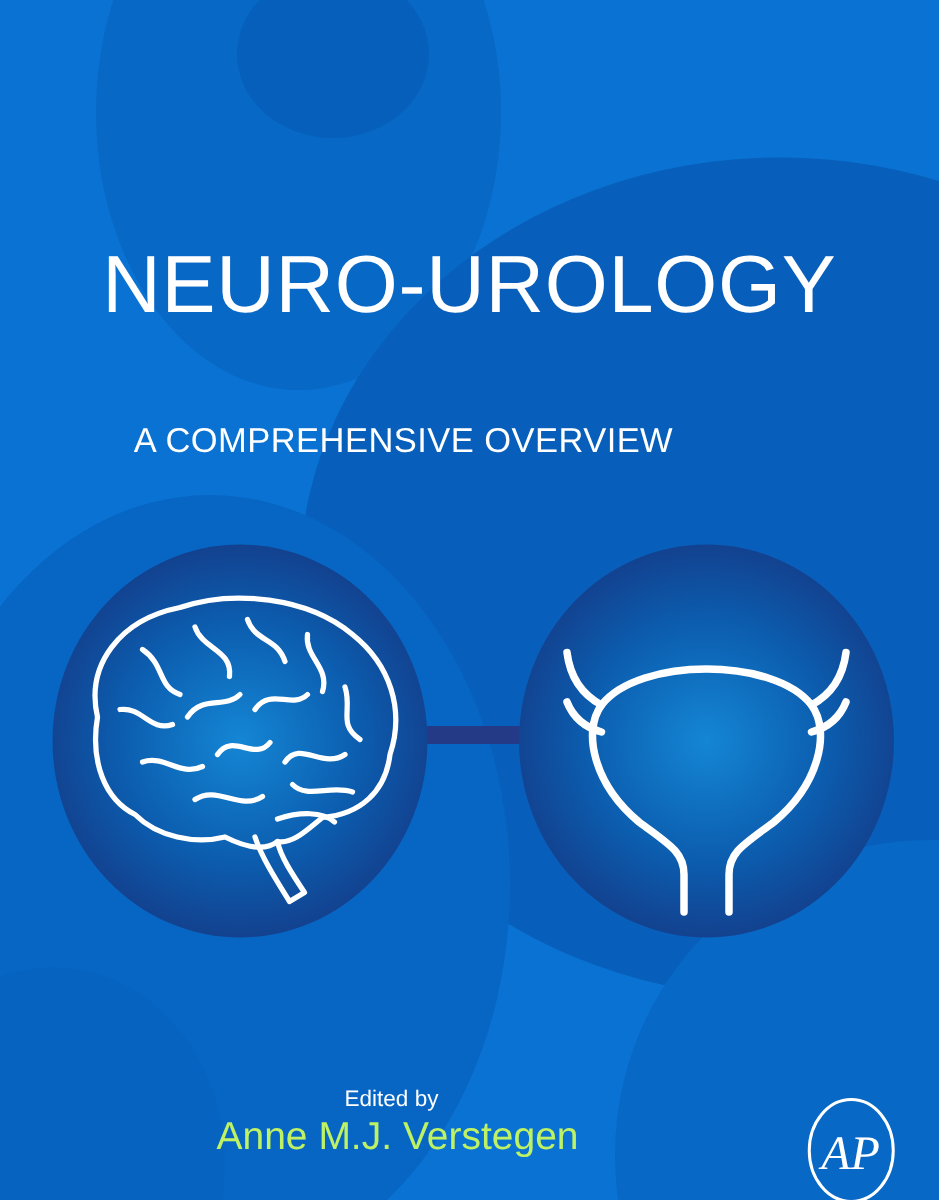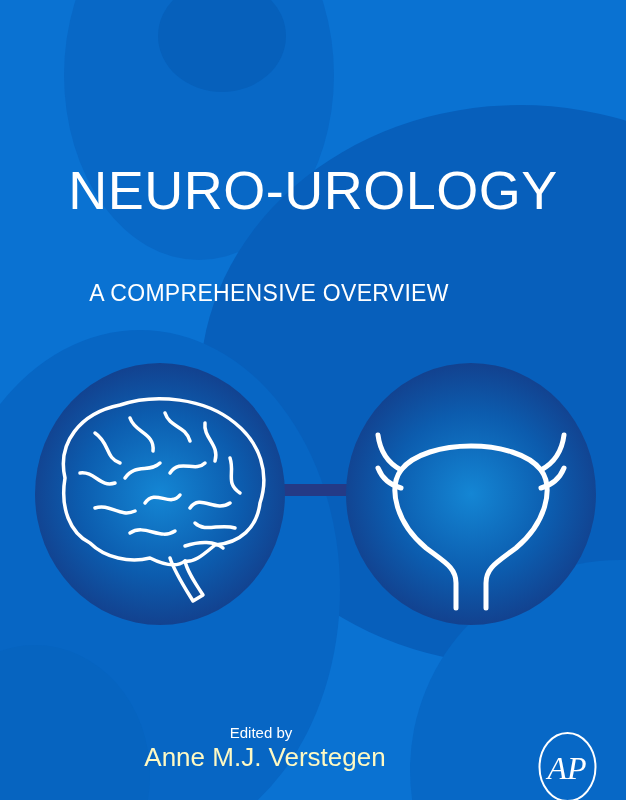--- a/index.html
+++ b/index.html
@@ -16,21 +16,21 @@
   .t1 { top:116px;margin-top:43px; }
   .t2 { top:182px; }
   .subtitle { position:absolute; top:280px; left:0; width:538px; text-align:center; color:#fff; font-size:23px; letter-spacing:0.3px; }
   .circle { position:absolute; width:250px; height:250px; border-radius:50%;
     background: radial-gradient(circle at 50% 50%, #1486d4 0%, #0c5cae 45%, #133f8c 75%, #26276a 100%); }
   .c-left { left:35px; top:363px; width:250px; height:262px; }
   .c-right { left:346px; top:363px; width:250px; height:262px; }
   .connector { position:absolute; left:284px; top:484px; width:64px; height:12px; background:#243a86; }
   .circle svg { position:absolute; left:0; top:0; }
   .edited { position:absolute; top:724px; left:0; width:522px; text-align:center; color:#fff; font-size:15px; }
-  .author { position:absolute; top:742px; left:0; width:530px; text-align:center; color:#fef9c3; font-size:26px; }
+  .author { position:absolute; top:742px; left:0; width:530px; text-align:center; color:#bef264; font-size:26px; }
   .logo { position:absolute; left:537px; top:731px; width:61px; height:72px; }
 </style>
 </head>
 <body>
 
 <div class="cover">
   <div class="blob b1"></div>
   <div class="blob b2"></div>
   <div class="blob b3"></div>
   <div class="blob b4"></div>

